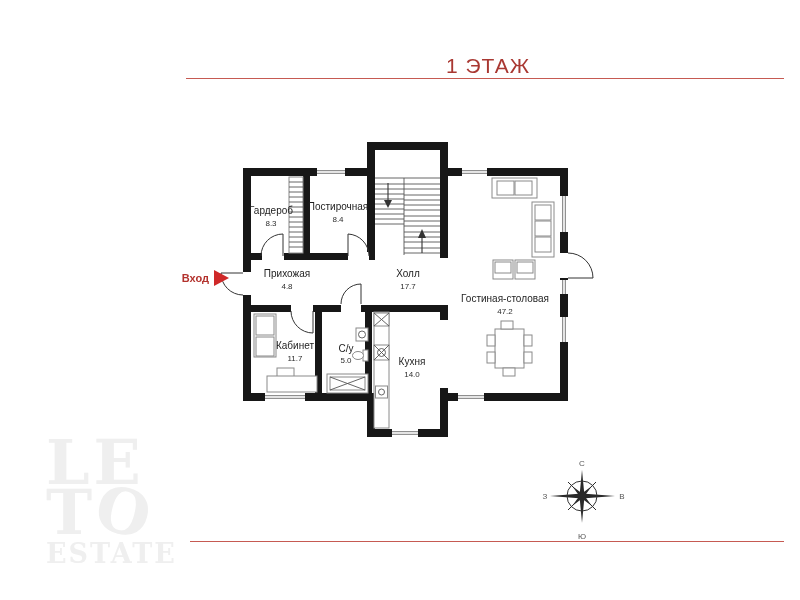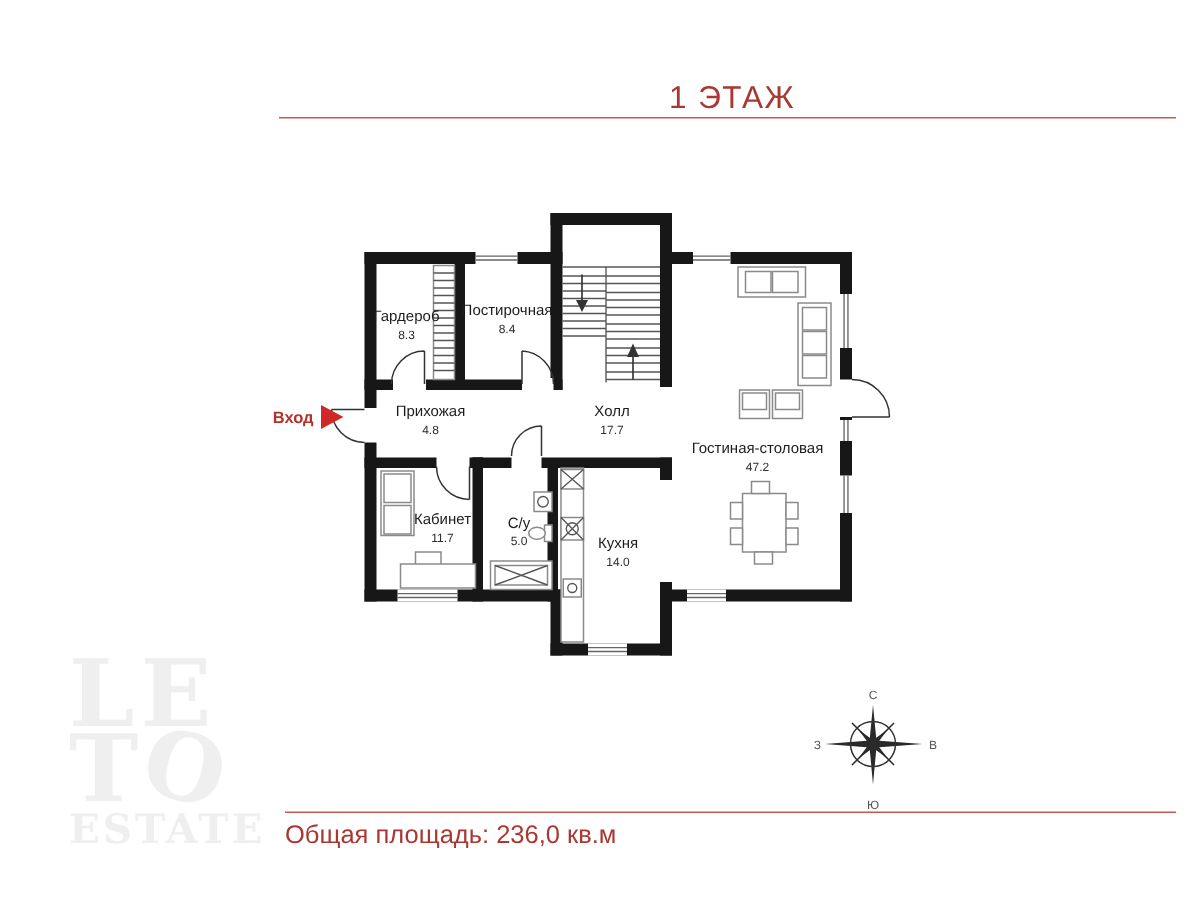--- a/index.html
+++ b/index.html
@@ -249,15 +249,14 @@
     </g>
   </svg>
 
   <div class="logo">
     <div class="big">LE</div>
     <div class="big"><span>T</span><span class="tilt">O</span></div>
     <div class="small">ESTATE</div>
   </div>
 
   <div class="rule bottom"></div>
-  <div class="total">Общая площадь: 236,0 кв.м</div>
 
 </div>
 
 </body></html>

